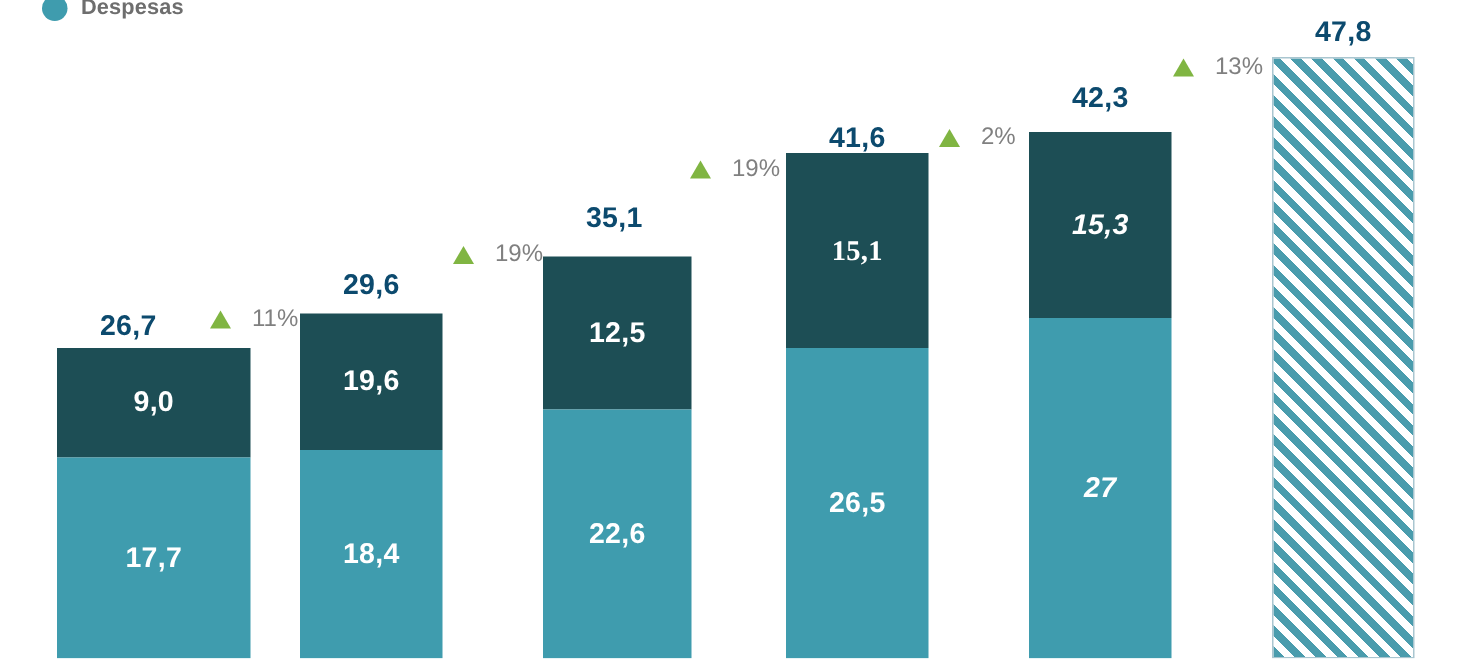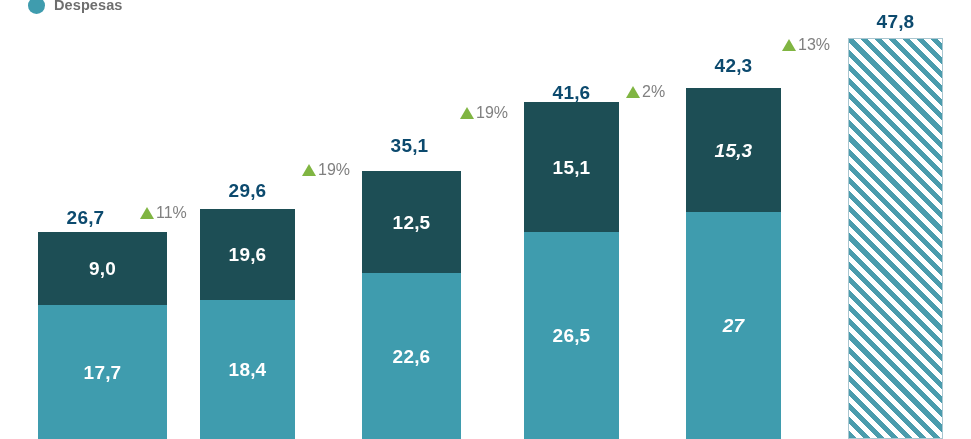--- a/index.html
+++ b/index.html
@@ -112,21 +112,21 @@
     letter-spacing: 0.2px;
     line-height: 1;
     white-space: nowrap;
   }
 
   
   .growth {
     position: absolute;
     display: flex;
     align-items: center;
-    gap: 2px;
+    gap: 14px;
     white-space: nowrap;
   }
   .growth-arrow {
     display: block;
     width: 0;
     height: 0;
     border-left: 7px solid transparent;
     border-right: 7px solid transparent;
     border-bottom: 12px solid #80b542;
   }
@@ -176,21 +176,21 @@
             <span class="seg-label">12,5</span>
           </div>
           <div class="seg seg-bottom" style="height: 166px;">
             <span class="seg-label">22,6</span>
           </div>
         </div>
       </div>
       <div class="total-label" style="left: 524px; width: 95px; top: 83px;">41,6</div>
       <div class="bar-group" style="left: 524px; width: 95px; height: 337px;">
         <div class="bar" style="height: 100%;">
-          <div class="seg seg-top" style="height: 135px;">
+          <div class="seg seg-top" style="height: 135px; font-family: Liberation Serif, serif;">
             <span class="seg-label">15,1</span>
           </div>
           <div class="seg seg-bottom" style="height: 214px;">
             <span class="seg-label">26,5</span>
           </div>
         </div>
       </div>
       <div class="total-label" style="left: 686px; width: 95px; top: 56px;">42,3</div>
       <div class="bar-group" style="left: 686px; width: 95px; height: 351px;">
         <div class="bar" style="height: 100%; font-style: italic;">

